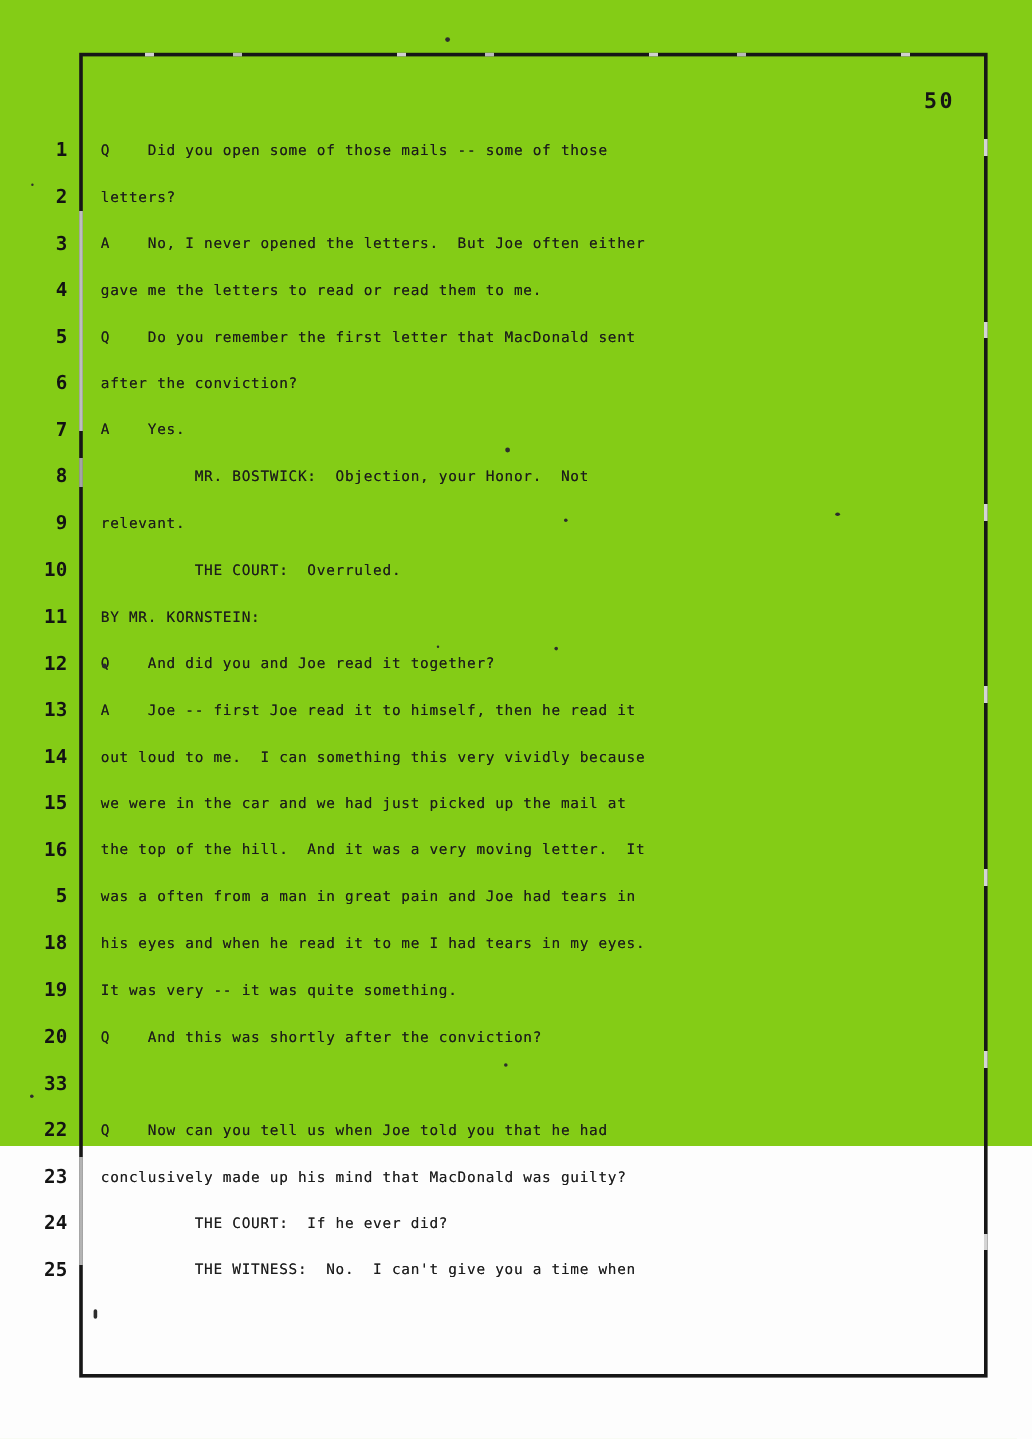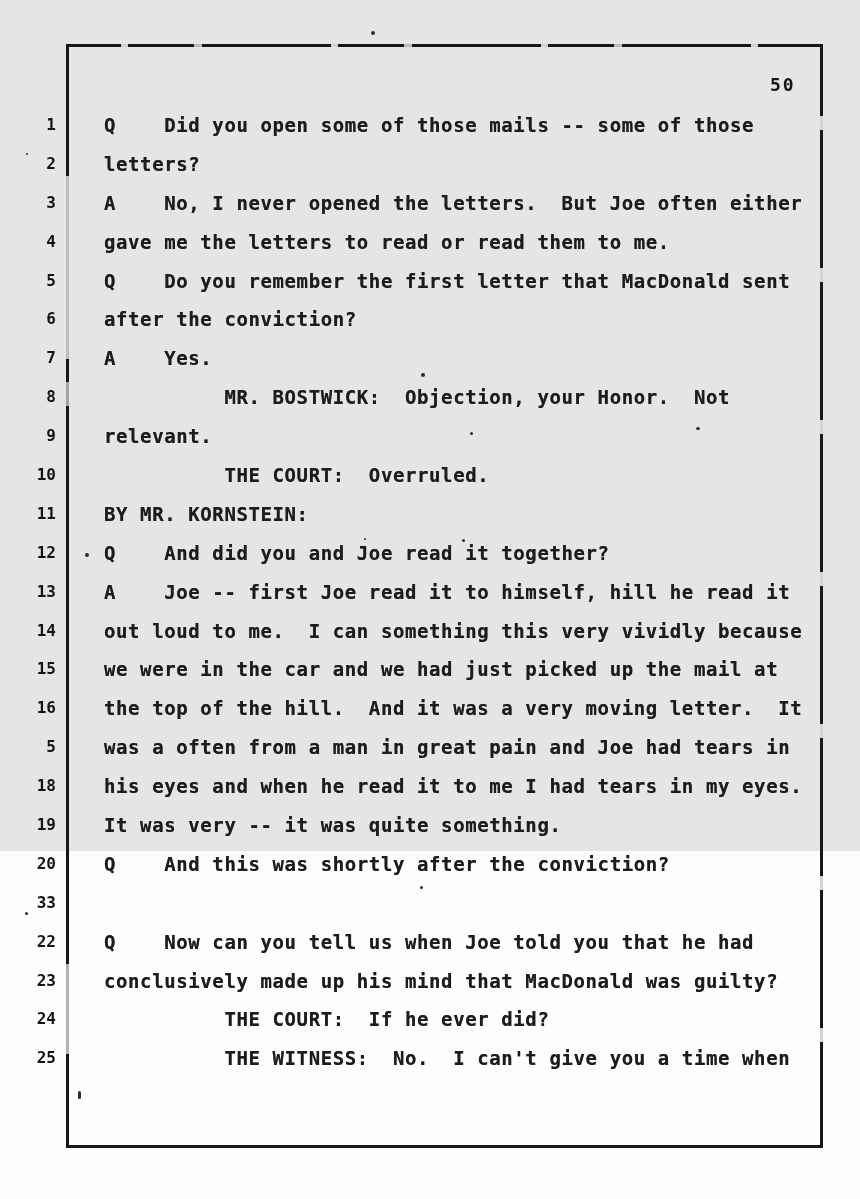--- a/index.html
+++ b/index.html
@@ -8,22 +8,22 @@
     width:860px;
     height:1199px;
     background:#fdfdfd;
     overflow:hidden;
     font-family:"DejaVu Sans Mono","Liberation Mono",monospace;
   }
   .page{
     position:absolute;
     inset:0;
     width:860px;
-    height:851px;
-    background:#e5e5e5;
+    height:955px;
+    background:#84cc16;
   }
   
   .transcript-box{
     position:absolute;
     left:66px;
     top:44px;
     width:751px;
     height:1098px;
     border:3px solid #171717;
   }
@@ -83,26 +83,25 @@
     white-space:pre;
   }
   .num{
     flex:0 0 56px;
     text-align:right;
     font-size:16px;
     font-weight:700;
     color:#131313;
   }
   .txt{
-    margin-left:48px;
-    font-size:19px;
+    margin-left:28px;
+    font-size:12px;
     letter-spacing:0.6px;
     color:#1c1c1c;
     text-shadow:0 0 0.5px rgba(20,20,20,0.65);
-    font-weight:bold;
   }
   .speck{
     position:absolute;
     background:#2d2d2d;
     border-radius:50%;
   }
 </style>
 </head>
 <body>
 
@@ -120,21 +119,21 @@
       <div class="line"><span class="num">3</span><span class="txt">A    No, I never opened the letters.  But Joe often either</span></div>
       <div class="line"><span class="num">4</span><span class="txt">gave me the letters to read or read them to me.</span></div>
       <div class="line"><span class="num">5</span><span class="txt">Q    Do you remember the first letter that MacDonald sent</span></div>
       <div class="line"><span class="num">6</span><span class="txt">after the conviction?</span></div>
       <div class="line"><span class="num">7</span><span class="txt">A    Yes.</span></div>
       <div class="line"><span class="num">8</span><span class="txt">          MR. BOSTWICK:  Objection, your Honor.  Not</span></div>
       <div class="line"><span class="num">9</span><span class="txt">relevant.</span></div>
       <div class="line"><span class="num">10</span><span class="txt">          THE COURT:  Overruled.</span></div>
       <div class="line"><span class="num">11</span><span class="txt">BY MR. KORNSTEIN:</span></div>
       <div class="line"><span class="num">12</span><span class="txt">Q    And did you and Joe read it together?</span></div>
-      <div class="line"><span class="num">13</span><span class="txt">A    Joe -- first Joe read it to himself, hill he read it</span></div>
+      <div class="line"><span class="num">13</span><span class="txt">A    Joe -- first Joe read it to himself, then he read it</span></div>
       <div class="line"><span class="num">14</span><span class="txt">out loud to me.  I can something this very vividly because</span></div>
       <div class="line"><span class="num">15</span><span class="txt">we were in the car and we had just picked up the mail at</span></div>
       <div class="line"><span class="num">16</span><span class="txt">the top of the hill.  And it was a very moving letter.  It</span></div>
       <div class="line"><span class="num">5</span><span class="txt">was a often from a man in great pain and Joe had tears in</span></div>
       <div class="line"><span class="num">18</span><span class="txt">his eyes and when he read it to me I had tears in my eyes.</span></div>
       <div class="line"><span class="num">19</span><span class="txt">It was very -- it was quite something.</span></div>
       <div class="line"><span class="num">20</span><span class="txt">Q    And this was shortly after the conviction?</span></div>
       <div class="line"><span class="num">33</span></div>
       <div class="line"><span class="num">22</span><span class="txt">Q    Now can you tell us when Joe told you that he had</span></div>
       <div class="line"><span class="num">23</span><span class="txt">conclusively made up his mind that MacDonald was guilty?</span></div>

